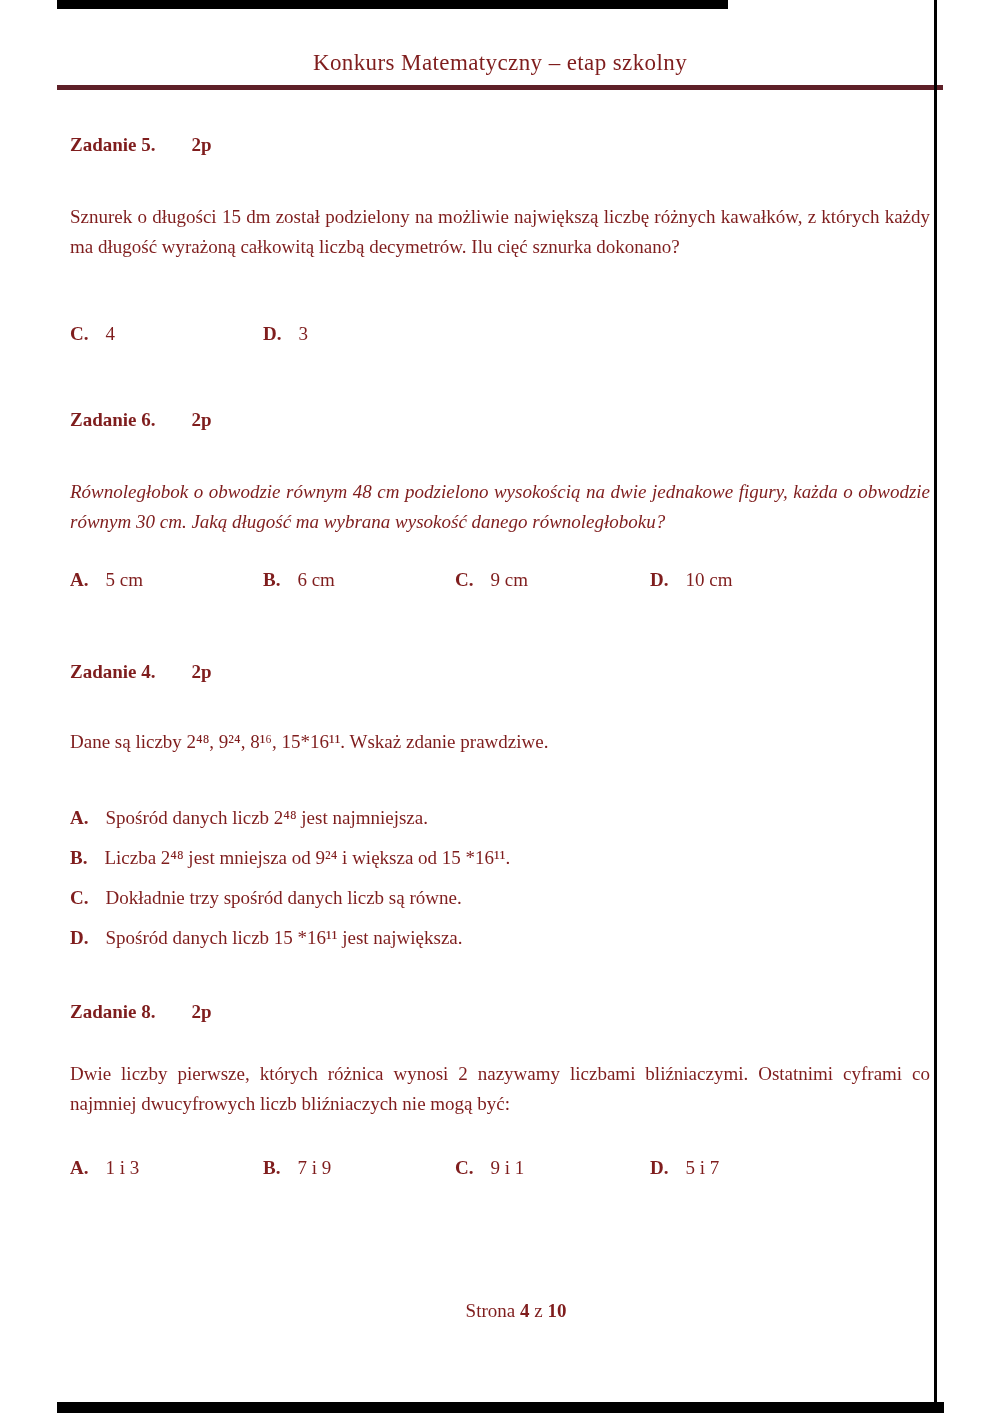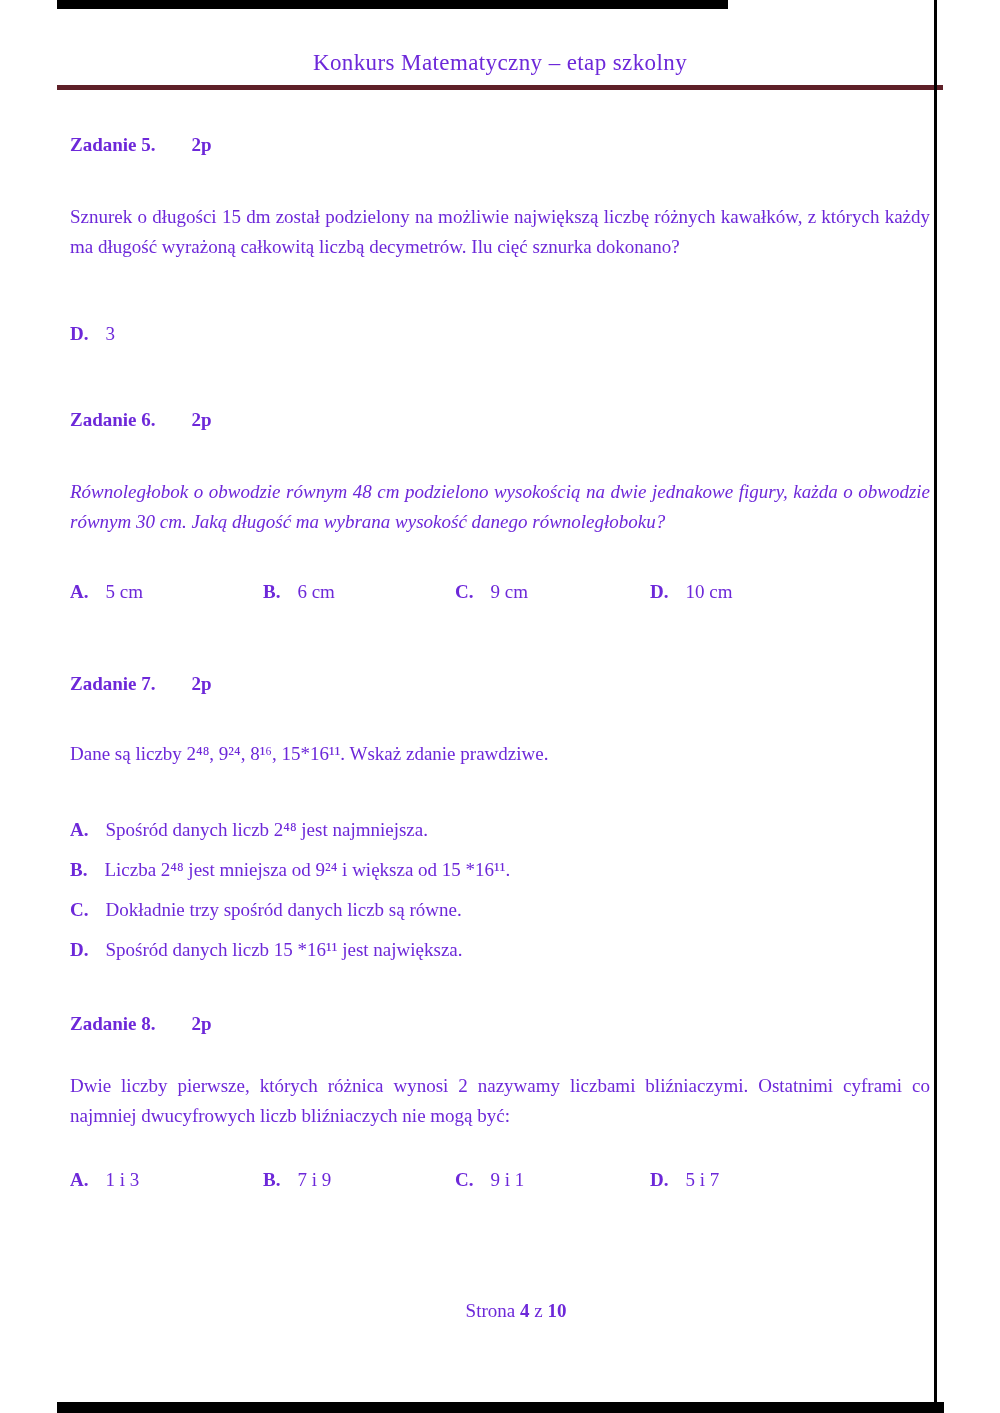--- a/index.html
+++ b/index.html
@@ -4,21 +4,21 @@
 <style>
   * { box-sizing: border-box; }
   html, body { margin: 0; padding: 0; background: #ffffff; }
 
   .page {
     position: relative;
     width: 1000px;
     height: 1413px;
     margin: 0 auto;
     background: #ffffff;
-    color: #6d28d9;
+    color: #7f1d1d;
     font-family: "Liberation Serif", "DejaVu Serif", serif;
     overflow: hidden;
   }
 
   
   .scan-bar-top {
     position: absolute; left: 57px; top: 0; width: 671px; height: 9px;
     background: #000000;
   }
   .scan-line-right {
@@ -67,21 +67,21 @@
   .options-list { margin: 0; }
   .option-line { margin-bottom: 10px; }
 
   
   .q5 { margin-top: 40px; }
   .q5 .q-text { margin-top: 42px; }
   .q5 .options-row { margin-top: 57px; }
 
   .q6 { margin-top: 56px; }
   .q6 .q-text { margin-top: 42px; font-style: italic; }
-  .q6 .options-row { margin-top: 40px; }
+  .q6 .options-row { margin-top: 28px; }
 
   .q7 { margin-top: 62px; }
   .q7 .q-text { margin-top: 40px; }
   .q7 .options-list { margin-top: 46px; }
 
   .q8 { margin-top: 44px; }
   .q8 .q-text { margin-top: 32px; }
   .q8 .options-row { margin-top: 34px; }
 
   
@@ -111,20 +111,23 @@
 
   <main class="content">
 
     <section class="question q5">
       <div class="q-heading">
         <span class="q-label">Zadanie 5.</span><span class="q-points">2p</span>
       </div>
       <p class="q-text">Sznurek o długości 15 dm został podzielony na możliwie największą liczbę różnych kawałków, z których każdy ma długość wyrażoną całkowitą liczbą decymetrów. Ilu cięć sznurka dokonano?</p>
       <div class="options-row">
         <div class="option">
+          <span class="opt-letter">C.</span><span class="opt-value">4</span>
+        </div>
+        <div class="option">
           <span class="opt-letter">D.</span><span class="opt-value">3</span>
         </div>
       </div>
     </section>
 
     <section class="question q6">
       <div class="q-heading">
         <span class="q-label">Zadanie 6.</span><span class="q-points">2p</span>
       </div>
       <p class="q-text">Równoległobok o obwodzie równym 48 cm podzielono wysokością na dwie jednakowe figury, każda  o obwodzie równym 30 cm. Jaką długość ma wybrana wysokość danego równoległoboku?</p>
@@ -139,21 +142,21 @@
           <span class="opt-letter">C.</span><span class="opt-value">9 cm</span>
         </div>
         <div class="option">
           <span class="opt-letter">D.</span><span class="opt-value">10 cm</span>
         </div>
       </div>
     </section>
 
     <section class="question q7">
       <div class="q-heading">
-        <span class="q-label">Zadanie 7.</span><span class="q-points">2p</span>
+        <span class="q-label">Zadanie 4.</span><span class="q-points">2p</span>
       </div>
       <p class="q-text">Dane są liczby 2⁴⁸, 9²⁴, 8¹⁶, 15*16¹¹.  Wskaż zdanie prawdziwe.</p>
       <div class="options-list">
         <div class="option-line">
           <span class="opt-letter">A.</span><span class="opt-value">Spośród danych liczb 2⁴⁸ jest najmniejsza.</span>
         </div>
         <div class="option-line">
           <span class="opt-letter">B.</span><span class="opt-value">Liczba 2⁴⁸ jest mniejsza od 9²⁴ i większa od 15 *16¹¹.</span>
         </div>
         <div class="option-line">

